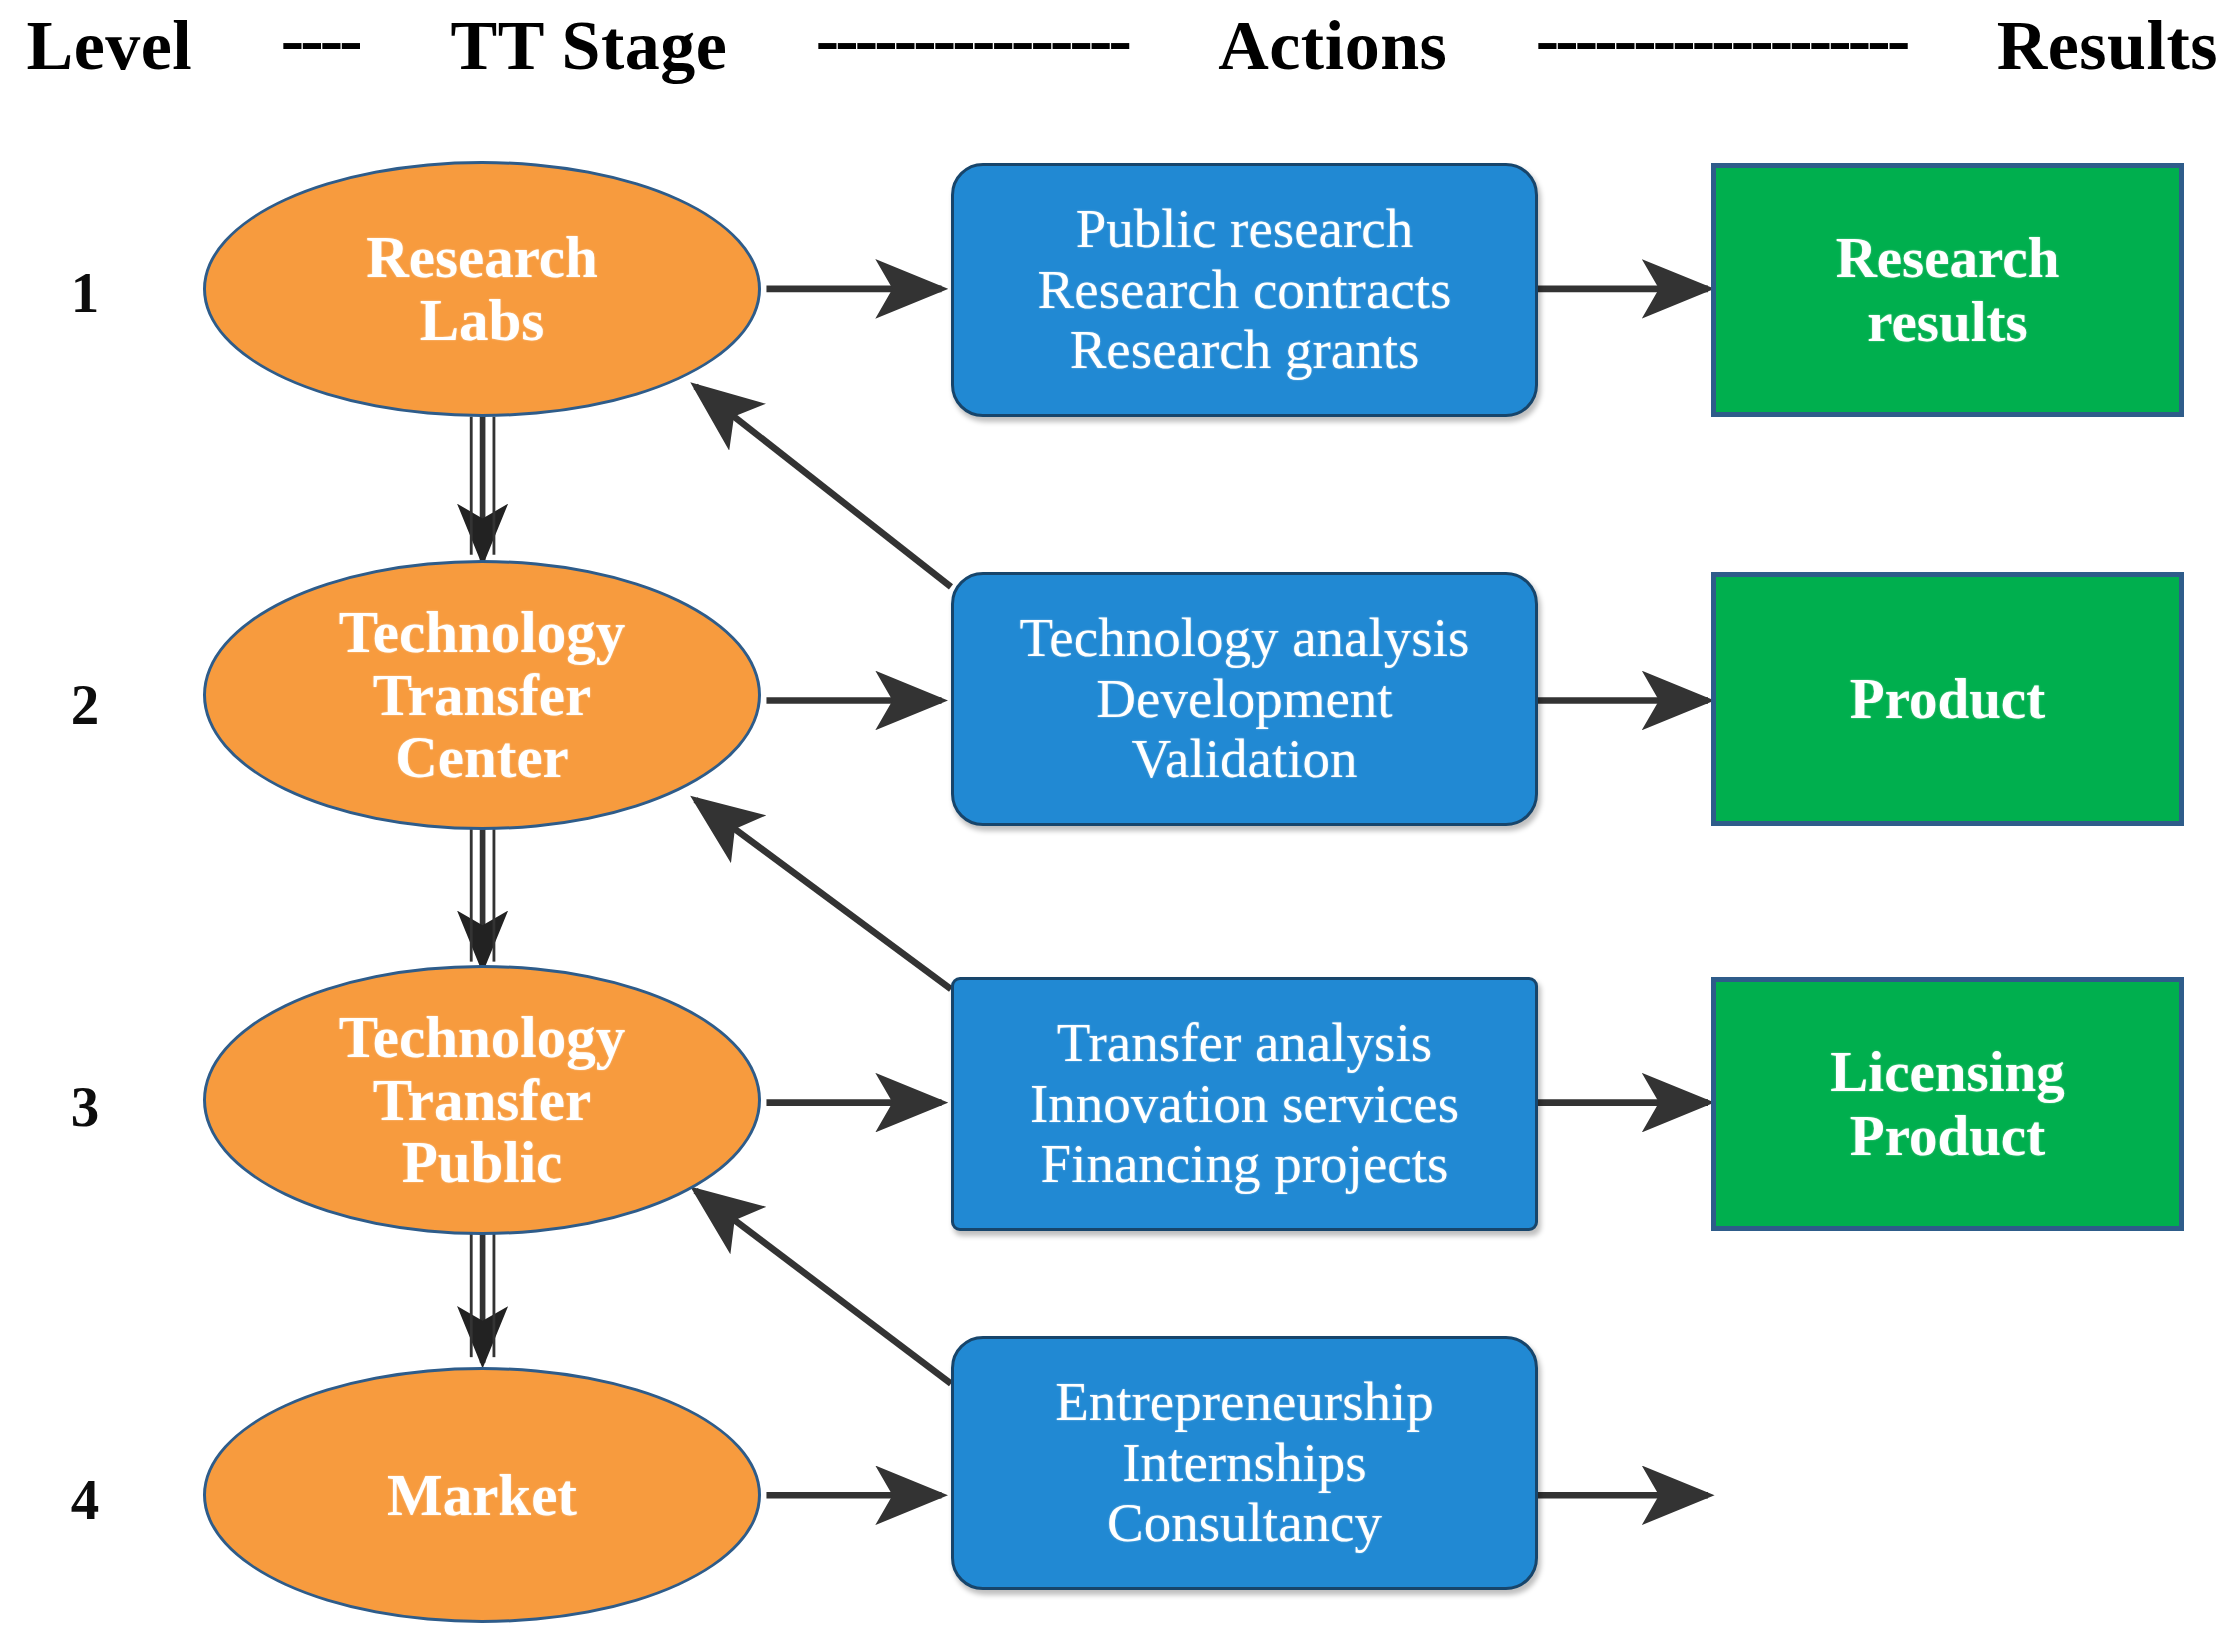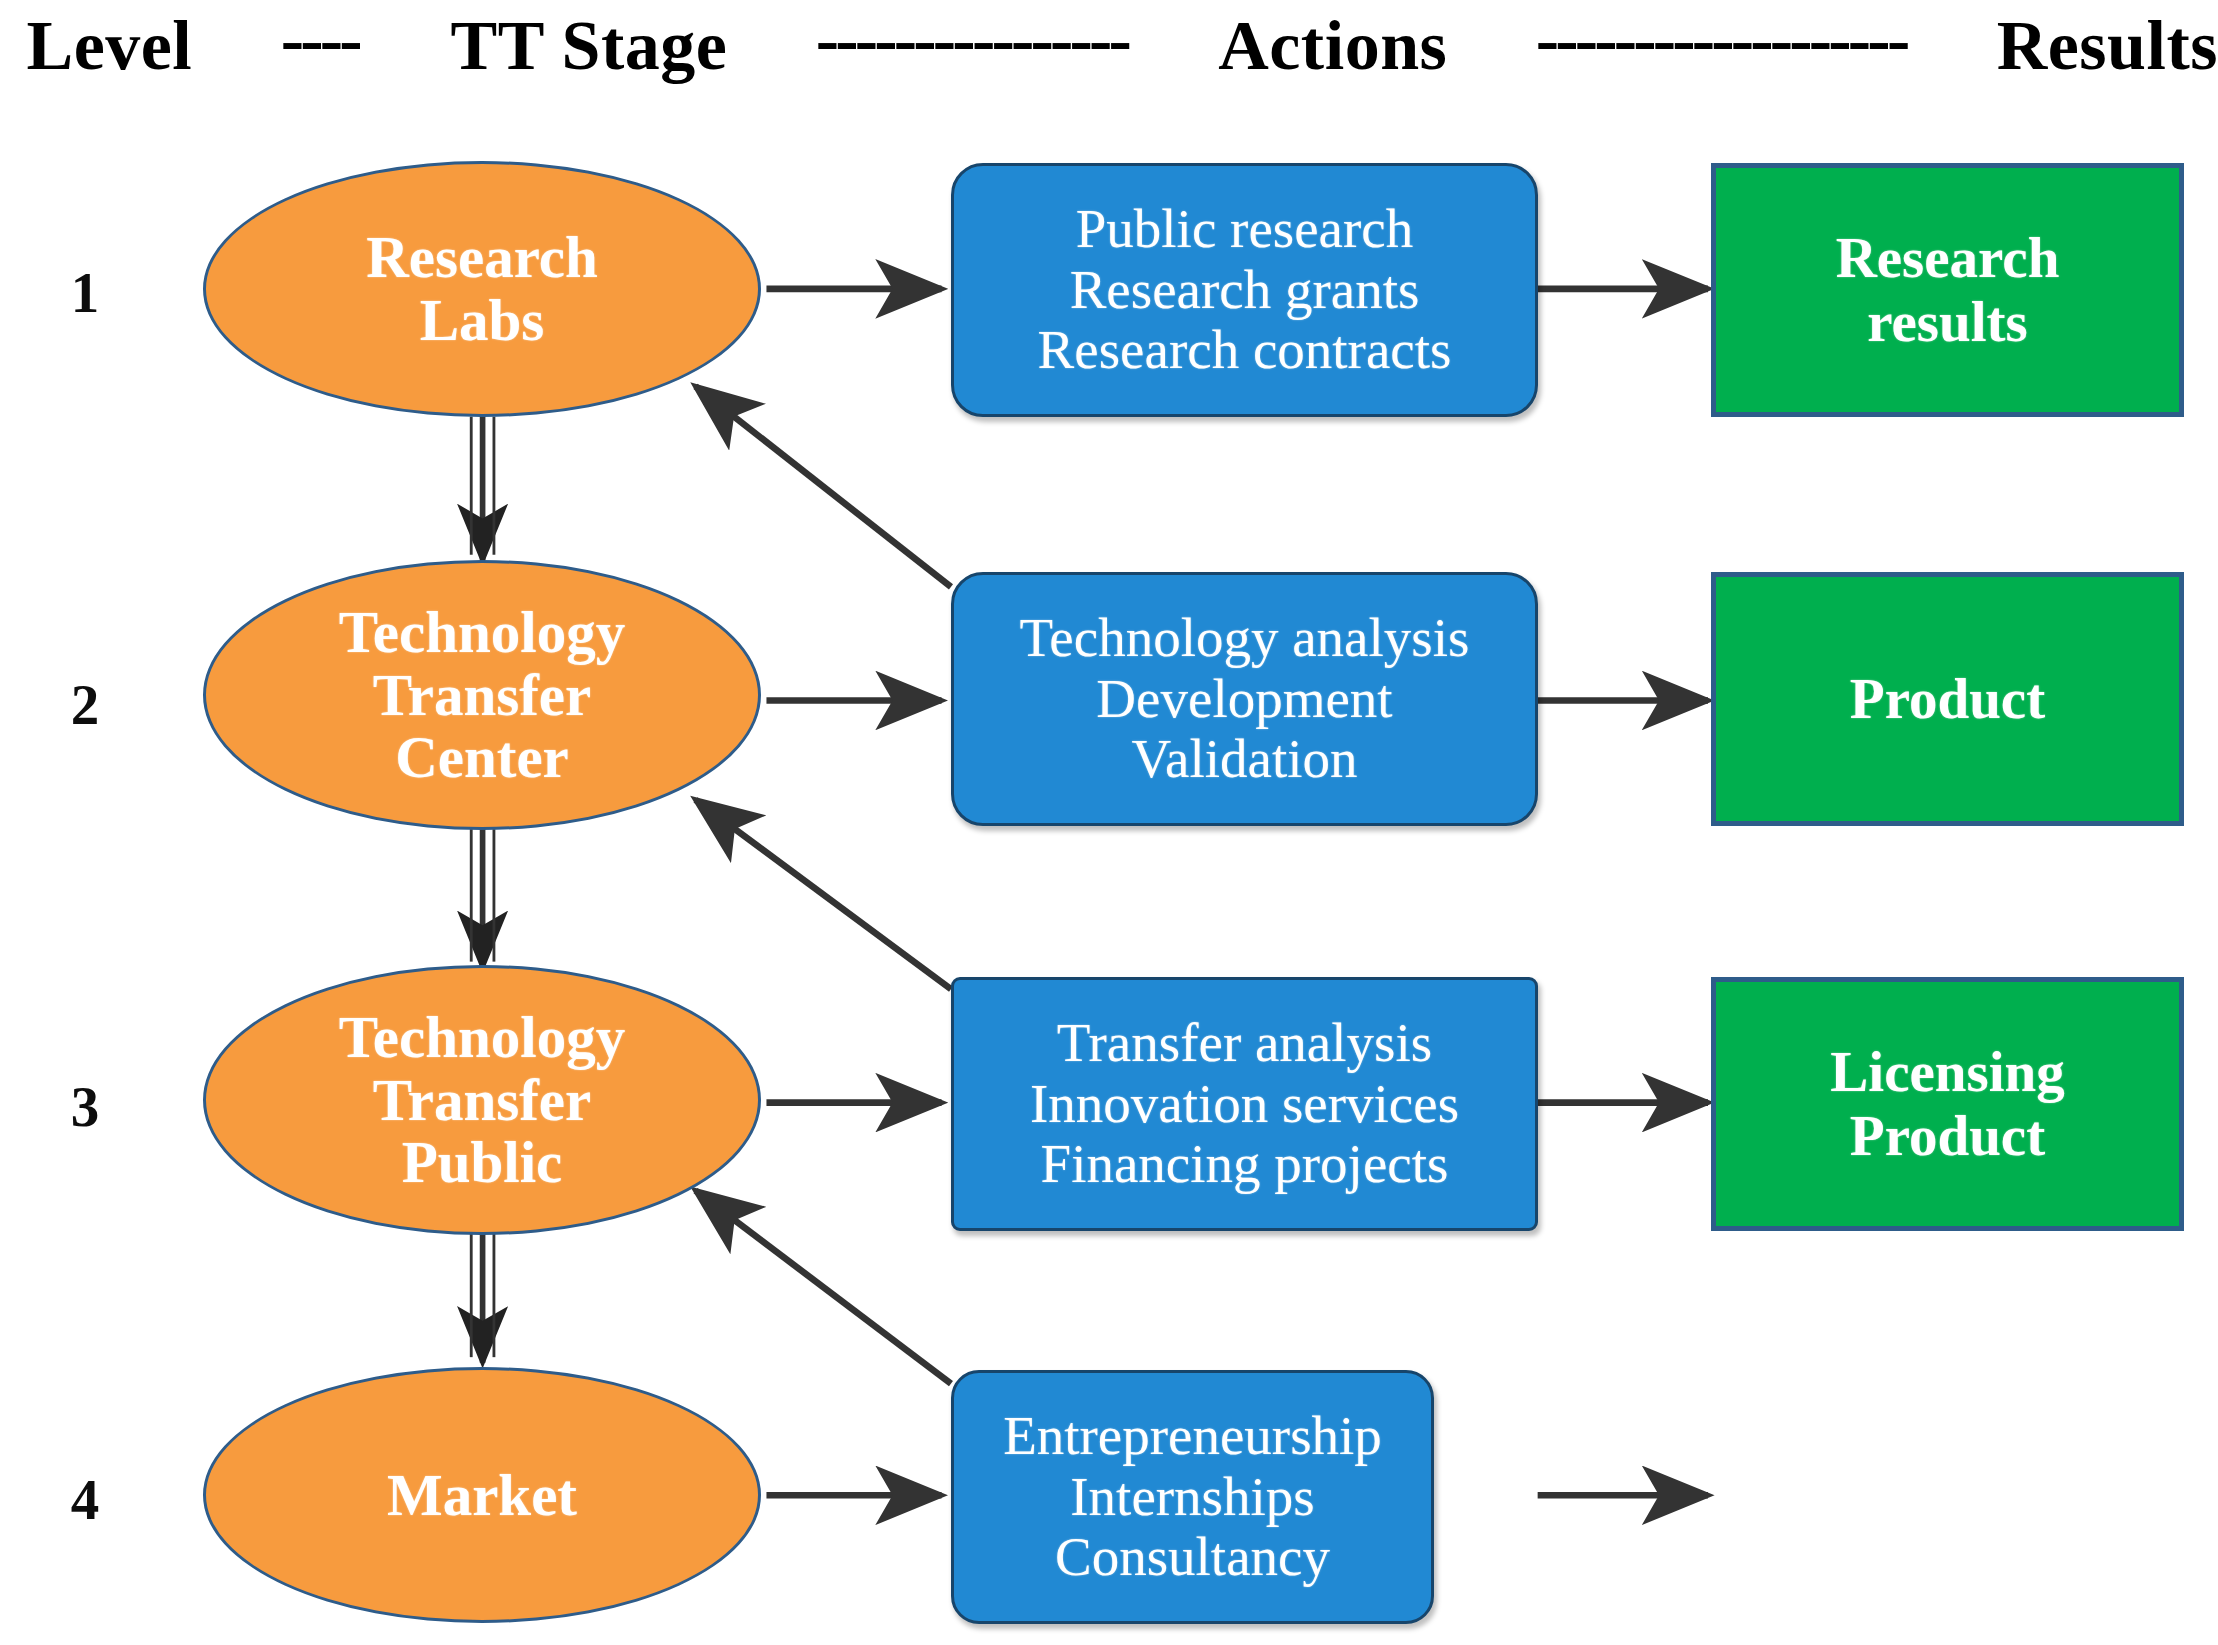--- a/index.html
+++ b/index.html
@@ -210,37 +210,37 @@
     <span class="ln">Transfer</span>
     <span class="ln">Public</span>
   </div>
 
   <div class="stage-ellipse" style="left:203px; top:1367px; width:558px; height:256px;">
     <span class="ln">Market</span>
   </div>
 
   <div class="action-box" style="left:951px; top:163px; width:587px; height:254px;">
     <span class="ln">Public research</span>
+    <span class="ln">Research contracts</span>
     <span class="ln">Research grants</span>
-    <span class="ln">Research contracts</span>
   </div>
 
   <div class="action-box" style="left:951px; top:572px; width:587px; height:254px;">
     <span class="ln">Technology analysis</span>
     <span class="ln">Development</span>
     <span class="ln">Validation</span>
   </div>
 
   <div class="action-box" style="left:951px; top:977px; width:587px; height:254px;border-radius:9px;">
     <span class="ln">Transfer analysis</span>
     <span class="ln">Innovation services</span>
     <span class="ln">Financing projects</span>
   </div>
 
-  <div class="action-box" style="left:951px; top:1370px; width:483px; height:254px;border-radius:28px;">
+  <div class="action-box" style="left:951px; top:1336px; width:587px; height:254px;">
     <span class="ln">Entrepreneurship</span>
     <span class="ln">Internships</span>
     <span class="ln">Consultancy</span>
   </div>
 
   <div class="result-box" style="left:1711px; top:163px; width:473px; height:254px;">
     <span class="ln">Research</span>
     <span class="ln">results</span>
   </div>
 

